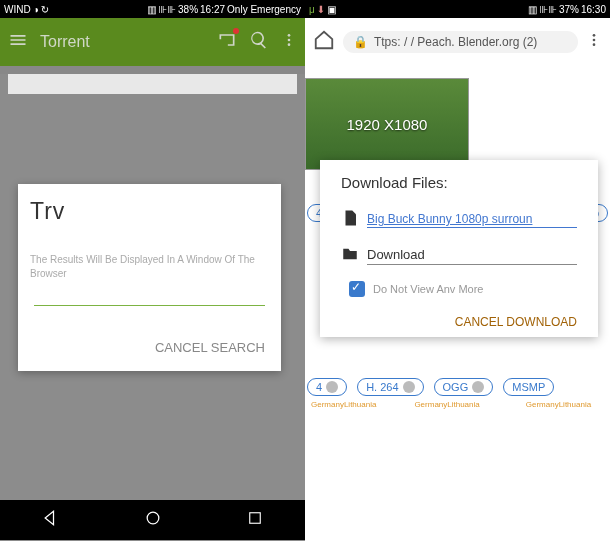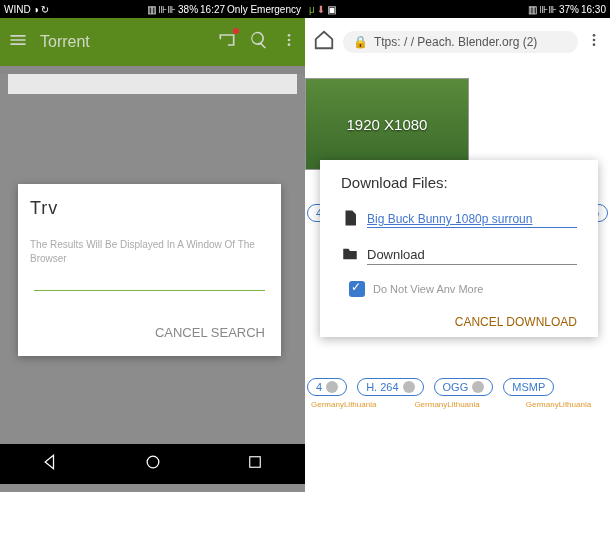--- a/index.html
+++ b/index.html
@@ -1,33 +1,33 @@
 <!DOCTYPE html>
 <html><head>
 <meta charset="utf-8">
 <style>
 * { margin: 0; padding: 0; box-sizing: border-box; font-family: Arial, sans-serif; }
 body { width: 610px; height: 541px; background: #fff; position: relative; overflow: hidden; }
 
 
-.screen-left { position: absolute; left: 0; top: 0; width: 305px; height: 484px; background: #888; }
+.screen-left { position: absolute; left: 0; top: 0; width: 305px; height: 540px; background: #888; }
 .statusbar { height: 18px; background: #000; color: #fff; font-size: 10px; display: flex; align-items: center; padding: 0 4px; }
 .statusbar-left { flex: 1; display: flex; gap: 2px; align-items: center; }
 .statusbar-right { display: flex; gap: 2px; align-items: center; }
 
 .appbar { height: 48px; background: #5a8a1e; display: flex; align-items: center; padding: 0 8px; gap: 12px; }
 .appbar svg { fill: #cfd5c8; }
 .appbar-title { color: #d0d8c7; font-size: 16px; flex: 1; }
 .badge-dot { position: relative; }
 .badge-dot::after { content: ''; position: absolute; top: -2px; right: -2px; width: 6px; height: 6px; background: #d33; border-radius: 50%; }
 .left-body { background: #8c8c8c; height: calc(100% - 66px); position: relative; }
 .white-strip { background: #e8e8e8; height: 20px; margin: 8px 8px 0; }
 
 .dialog-left { position: absolute; left: 18px; top: 184px; width: 263px; background: #fff; padding: 14px 12px 10px; box-shadow: 0 2px 8px rgba(0,0,0,0.3); }
-.dialog-left-title { font-size: 18px; color: #333; margin-bottom: 19px; letter-spacing: 1px; }
+.dialog-left-title { font-size: 23px; color: #333; margin-bottom: 28px; letter-spacing: 1px; }
 .dialog-left-text { font-size: 10px; color: #aaa; line-height: 1.4; }
 .dialog-left-underline { height: 1px; background: #7cb342; margin: 24px 4px 28px; }
 .dialog-left-actions { text-align: right; font-size: 13px; color: #888; padding: 6px 4px; }
 
 
 .screen-right { position: absolute; left: 305px; top: 0; width: 305px; height: 540px; background: #fff; }
 .browserbar { height: 48px; display: flex; align-items: center; gap: 8px; padding: 0 8px; }
 .url-oval { background: #f2f2f2; border-radius: 18px; padding: 4px 10px; flex: 1; display: flex; align-items: center; gap: 6px; font-size: 12px; color: #555; overflow: hidden; white-space: nowrap; }
 .lock { color: #2a8a2a; }
 .right-body { position: relative; height: calc(100% - 66px); overflow: hidden; }

